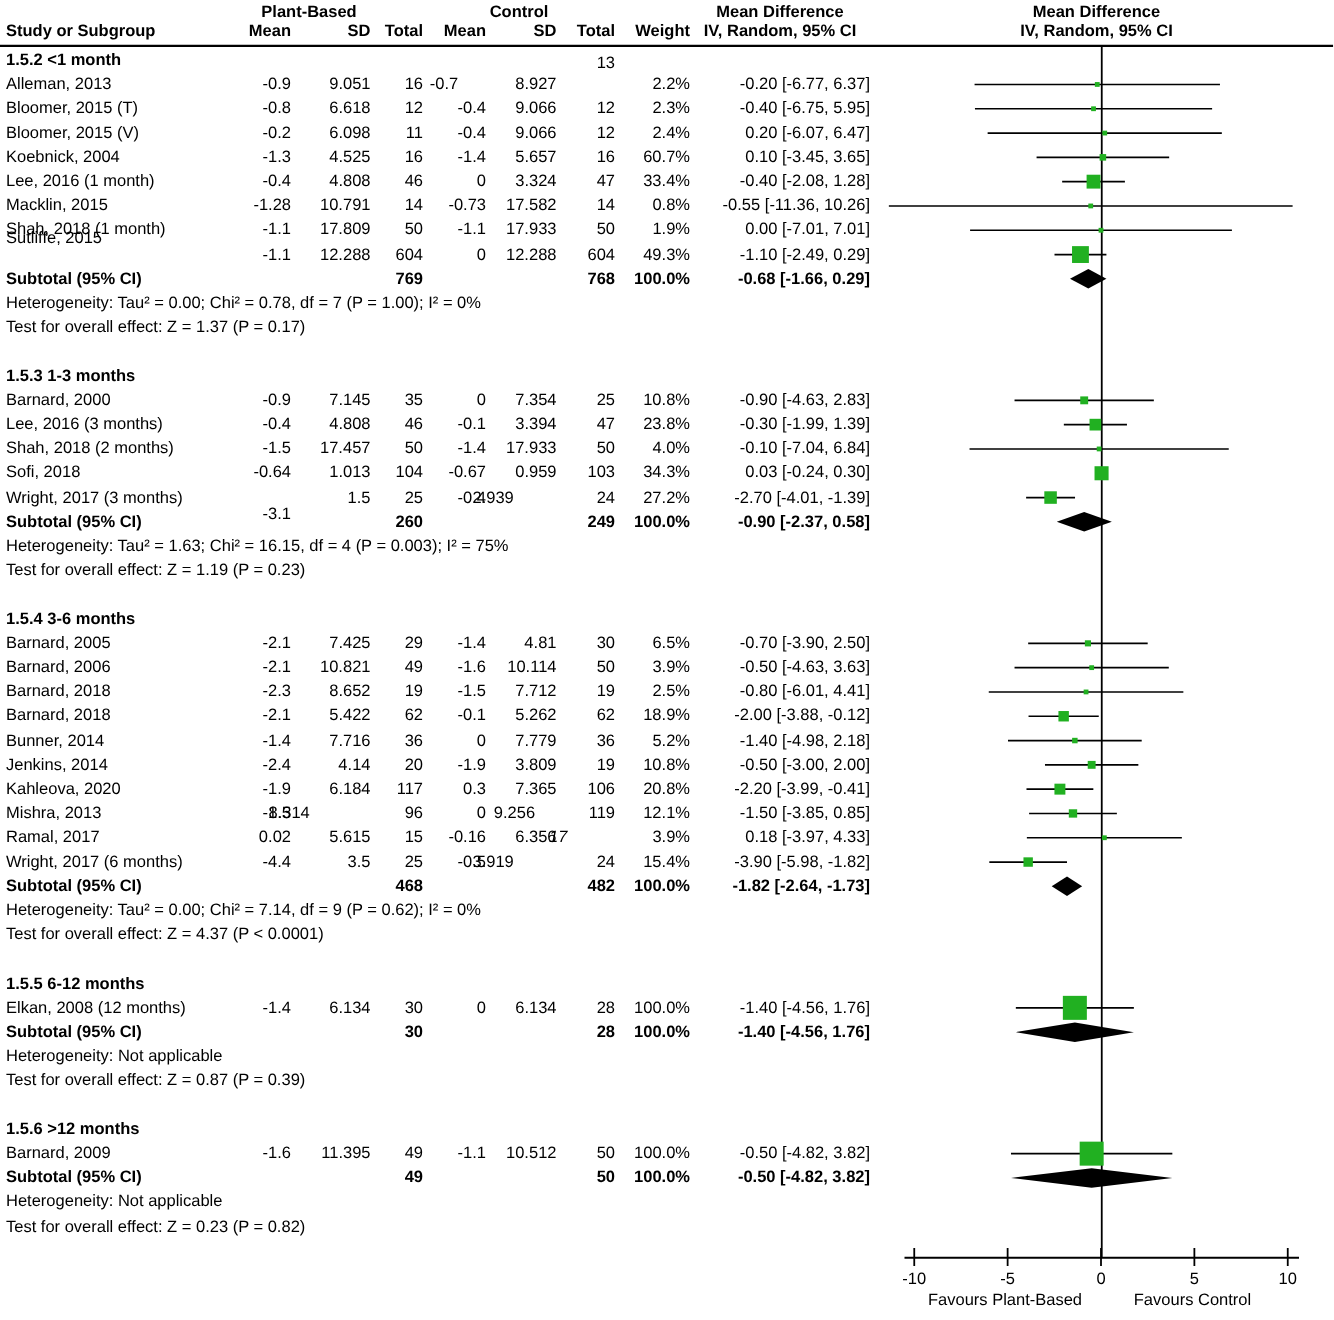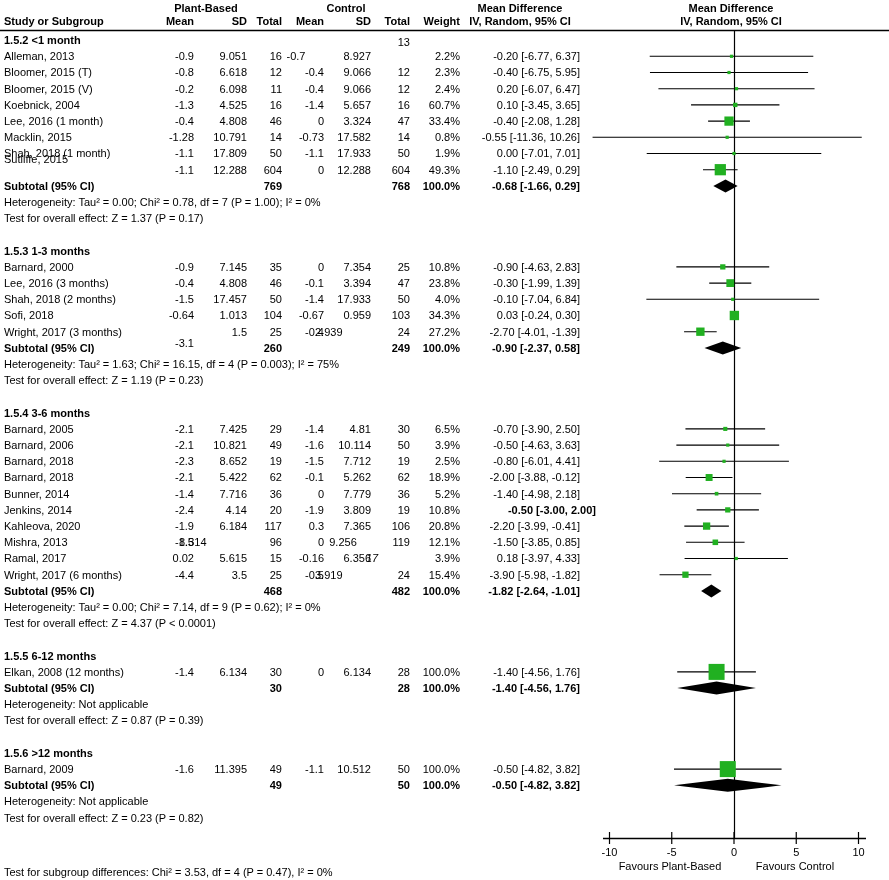--- a/index.html
+++ b/index.html
@@ -214,21 +214,21 @@
       <div style="top: 485.6px; height: 16.2px; line-height: 16.2px; left: 404px; width: 56px; text-align: right;">5.2%</div>
       <div style="top: 485.6px; height: 16.2px; line-height: 16.2px; left: 448px; width: 132px; text-align: right;">-1.40 [-4.98, 2.18]</div>
       <div style="top: 501.8px; height: 16.2px; line-height: 16.2px; left: 4px;">Jenkins, 2014</div>
       <div style="top: 501.8px; height: 16.2px; line-height: 16.2px; left: 134px; width: 60px; text-align: right;">-2.4</div>
       <div style="top: 501.8px; height: 16.2px; line-height: 16.2px; left: 191px; width: 56px; text-align: right;">4.14</div>
       <div style="top: 501.8px; height: 16.2px; line-height: 16.2px; left: 238px; width: 44px; text-align: right;">20</div>
       <div style="top: 501.8px; height: 16.2px; line-height: 16.2px; left: 268px; width: 56px; text-align: right;">-1.9</div>
       <div style="top: 501.8px; height: 16.2px; line-height: 16.2px; left: 315px; width: 56px; text-align: right;">3.809</div>
       <div style="top: 501.8px; height: 16.2px; line-height: 16.2px; left: 366px; width: 44px; text-align: right;">19</div>
       <div style="top: 501.8px; height: 16.2px; line-height: 16.2px; left: 404px; width: 56px; text-align: right;">10.8%</div>
-      <div style="top: 501.8px; height: 16.2px; line-height: 16.2px; left: 464px; width: 132px; text-align: right; font-weight: bold;">-0.50 [-3.00, 2.00]</div>
+      <div style="top: 501.8px; height: 16.2px; line-height: 16.2px; left: 448px; width: 132px; text-align: right;">-0.50 [-3.00, 2.00]</div>
       <div style="top: 518px; height: 16.2px; line-height: 16.2px; left: 4px;">Kahleova, 2020</div>
       <div style="top: 518px; height: 16.2px; line-height: 16.2px; left: 134px; width: 60px; text-align: right;">-1.9</div>
       <div style="top: 518px; height: 16.2px; line-height: 16.2px; left: 191px; width: 56px; text-align: right;">6.184</div>
       <div style="top: 518px; height: 16.2px; line-height: 16.2px; left: 238px; width: 44px; text-align: right;">117</div>
       <div style="top: 518px; height: 16.2px; line-height: 16.2px; left: 268px; width: 56px; text-align: right;">0.3</div>
       <div style="top: 518px; height: 16.2px; line-height: 16.2px; left: 315px; width: 56px; text-align: right;">7.365</div>
       <div style="top: 518px; height: 16.2px; line-height: 16.2px; left: 366px; width: 44px; text-align: right;">106</div>
       <div style="top: 518px; height: 16.2px; line-height: 16.2px; left: 404px; width: 56px; text-align: right;">20.8%</div>
       <div style="top: 518px; height: 16.2px; line-height: 16.2px; left: 448px; width: 132px; text-align: right;">-2.20 [-3.99, -0.41]</div>
       <div style="top: 534.2px; height: 16.2px; line-height: 16.2px; left: 4px;">Mishra, 2013</div>
@@ -255,21 +255,21 @@
       <div style="top: 566.6px; height: 16.2px; line-height: 16.2px; left: 238px; width: 44px; text-align: right;">25</div>
       <div style="top: 566.6px; height: 16.2px; line-height: 16.2px; left: 268px; width: 56px; text-align: right;">-0.5</div>
       <div style="top: 566.6px; height: 16.2px; line-height: 16.2px; left: 315px; width: 56px; text-align: left;">3.919</div>
       <div style="top: 566.6px; height: 16.2px; line-height: 16.2px; left: 366px; width: 44px; text-align: right;">24</div>
       <div style="top: 566.6px; height: 16.2px; line-height: 16.2px; left: 404px; width: 56px; text-align: right;">15.4%</div>
       <div style="top: 566.6px; height: 16.2px; line-height: 16.2px; left: 448px; width: 132px; text-align: right;">-3.90 [-5.98, -1.82]</div>
       <div style="top: 582.8px; height: 16.2px; line-height: 16.2px; left: 4px; font-weight: bold;">Subtotal (95% CI)</div>
       <div style="top: 582.8px; height: 16.2px; line-height: 16.2px; left: 238px; width: 44px; text-align: right; font-weight: bold;">468</div>
       <div style="top: 582.8px; height: 16.2px; line-height: 16.2px; left: 366px; width: 44px; text-align: right; font-weight: bold;">482</div>
       <div style="top: 582.8px; height: 16.2px; line-height: 16.2px; left: 404px; width: 56px; text-align: right; font-weight: bold;">100.0%</div>
-      <div style="top: 582.8px; height: 16.2px; line-height: 16.2px; left: 448px; width: 132px; text-align: right; font-weight: bold;">-1.82 [-2.64, -1.01]</div>
+      <div style="top: 582.8px; height: 16.2px; line-height: 16.2px; left: 448px; width: 132px; text-align: right; font-weight: bold;">-1.82 [-2.64, -1.73]</div>
       <div style="top: 599px; height: 16.2px; line-height: 16.2px; left: 4px;">Heterogeneity: Tau² = 0.00; Chi² = 7.14, df = 9 (P = 0.62); I² = 0%</div>
       <div style="top: 615.2px; height: 16.2px; line-height: 16.2px; left: 4px;">Test for overall effect: Z = 4.37 (P &lt; 0.0001)</div>
       <div style="top: 647.6px; height: 16.2px; line-height: 16.2px; left: 4px; font-weight: bold;">1.5.5 6-12 months</div>
       <div style="top: 663.8px; height: 16.2px; line-height: 16.2px; left: 4px;">Elkan, 2008 (12 months)</div>
       <div style="top: 663.8px; height: 16.2px; line-height: 16.2px; left: 134px; width: 60px; text-align: right;">-1.4</div>
       <div style="top: 663.8px; height: 16.2px; line-height: 16.2px; left: 191px; width: 56px; text-align: right;">6.134</div>
       <div style="top: 663.8px; height: 16.2px; line-height: 16.2px; left: 238px; width: 44px; text-align: right;">30</div>
       <div style="top: 663.8px; height: 16.2px; line-height: 16.2px; left: 268px; width: 56px; text-align: right;">0</div>
       <div style="top: 663.8px; height: 16.2px; line-height: 16.2px; left: 315px; width: 56px; text-align: right;">6.134</div>
       <div style="top: 663.8px; height: 16.2px; line-height: 16.2px; left: 366px; width: 44px; text-align: right;">28</div>
@@ -367,14 +367,13 @@
       <rect x="682.3055733007443" y="571.5605733007443" width="6.278853398511547" height="6.278853398511547" fill="#21B021"></rect>
       <polygon points="701.132,590.9 711.341,584.4 721.4255,590.9 711.341,597.4" fill="#000000"></polygon>
       <line x1="677.2280000000001" y1="671.9" x2="755.912" y2="671.9" stroke="#000000" stroke-width="1.1"></line>
       <rect x="708.57" y="663.9" width="16" height="16" fill="#21B021"></rect>
       <polygon points="677.2280000000001,688.1 716.57,681.6 755.912,688.1 716.57,694.6" fill="#000000"></polygon>
       <line x1="673.991" y1="769.1" x2="781.559" y2="769.1" stroke="#000000" stroke-width="1.1"></line>
       <rect x="719.775" y="761.1" width="16" height="16" fill="#21B021"></rect>
       <polygon points="673.991,785.3 727.775,778.8 781.559,785.3 727.775,791.8" fill="#000000"></polygon>
     </svg>
 
-  <div class="abs" style="top:866px;left:4px;">Test for subgroup differences: Chi² = 3.53, df = 4 (P = 0.47), I² = 0%</div>
 </div>
 
 </body></html>

